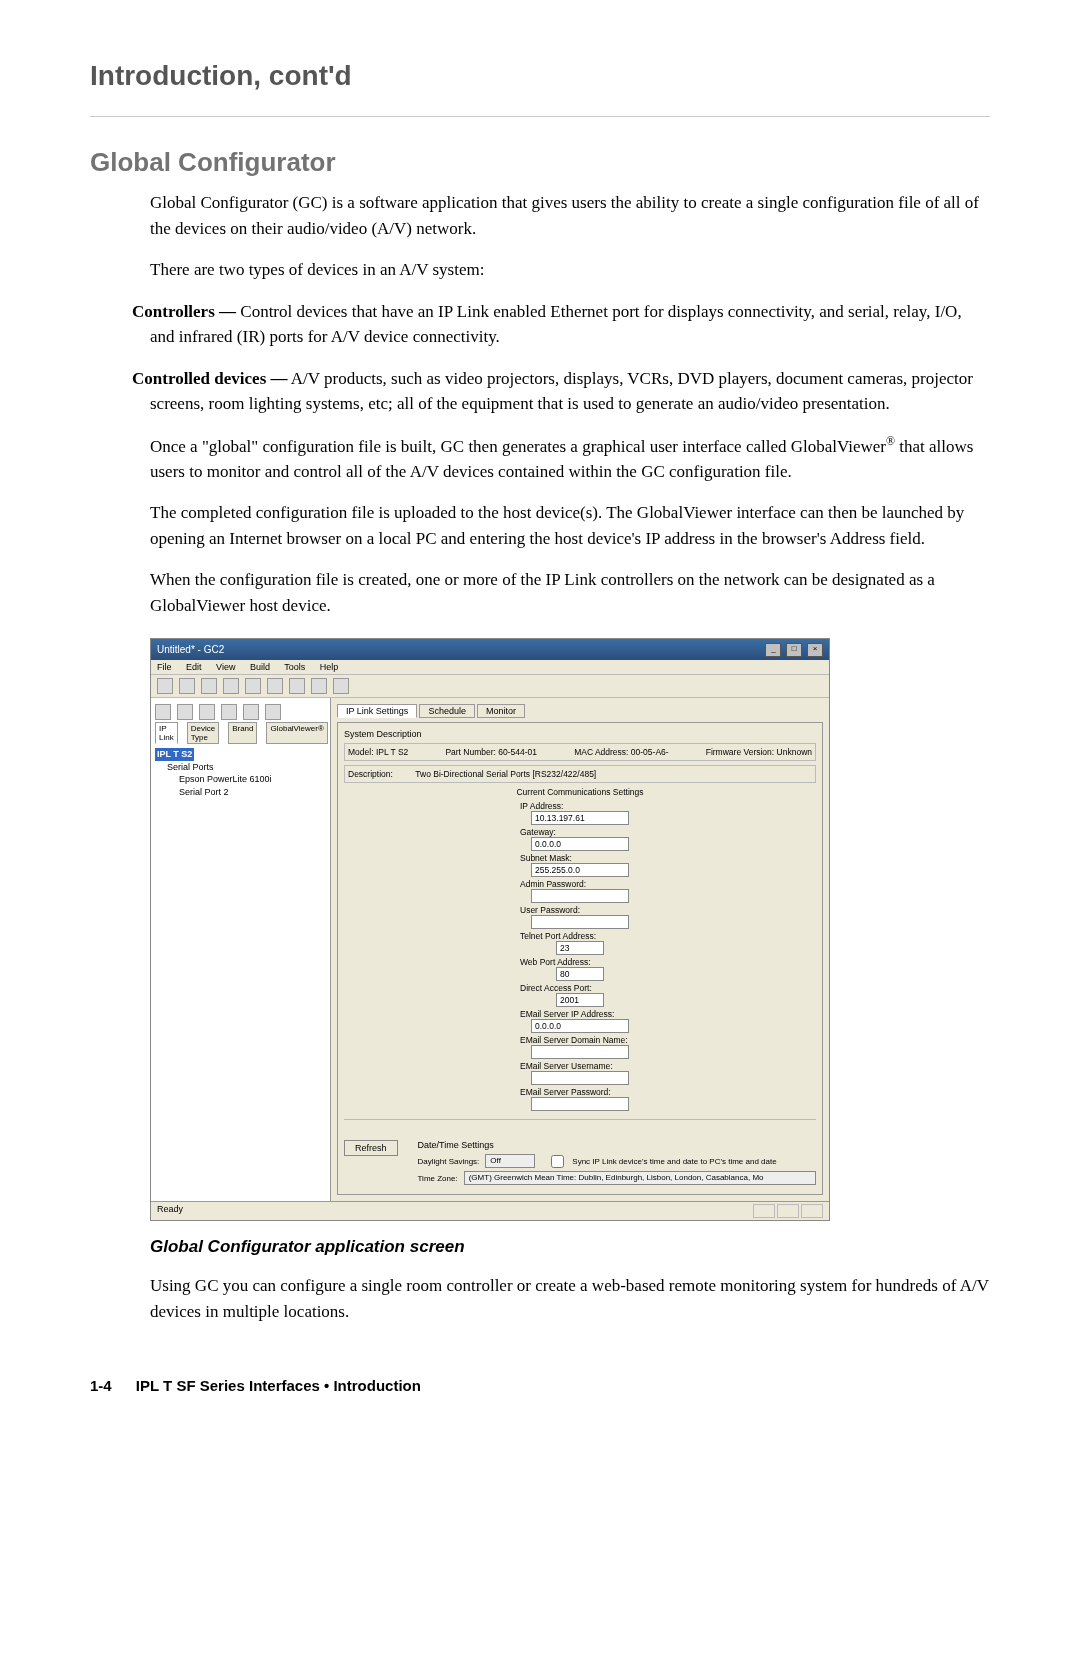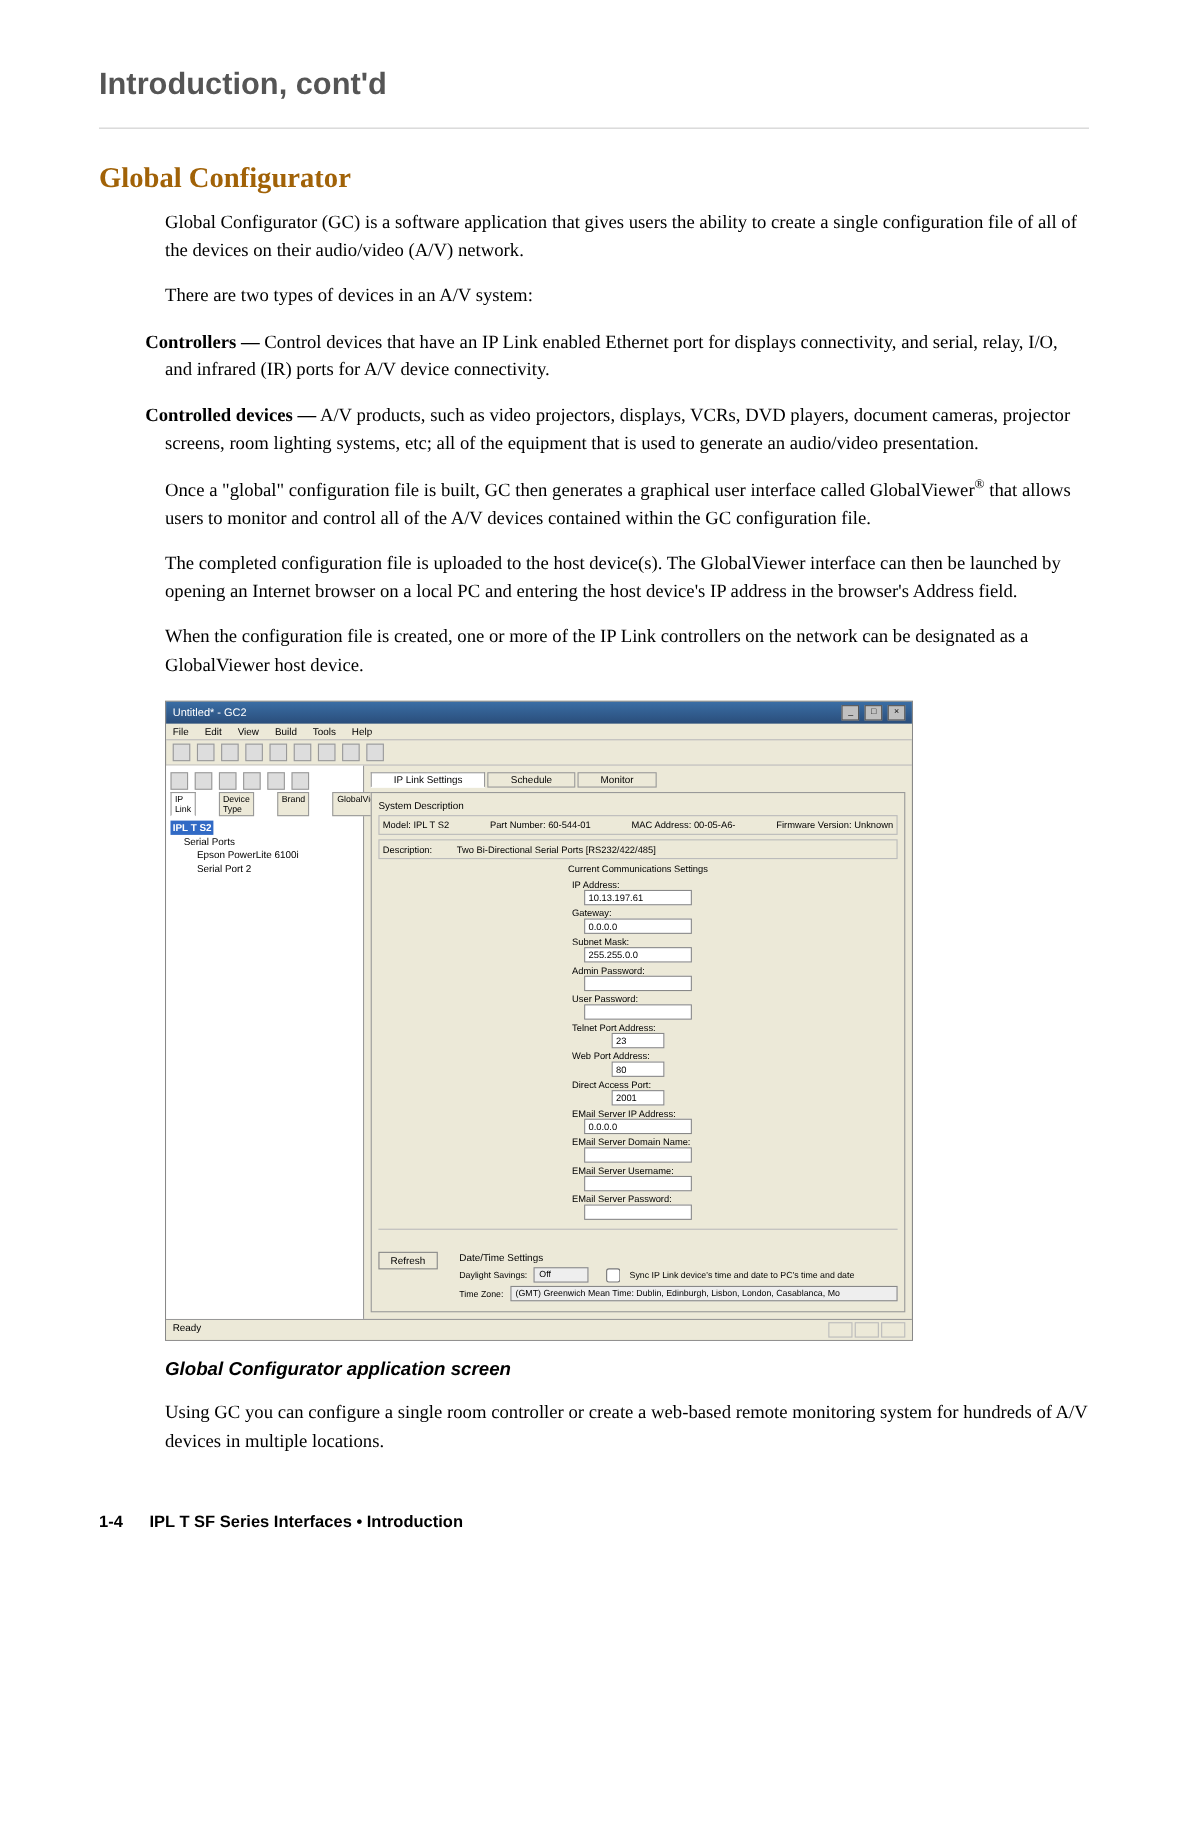--- a/index.html
+++ b/index.html
@@ -13,24 +13,24 @@
     .chapter-title {
       font-family: Arial, Helvetica, sans-serif;
       font-size: 28px;
       font-weight: bold;
       color: #555;
       margin-bottom: 30px;
       border-bottom: 1px solid #ccc;
       padding-bottom: 24px;
     }
     .section-title {
-      font-family: Liberation Serif, serif;
+      font-family: Liberation Sans, sans-serif;
       font-size: 26px;
       font-weight: bold;
-      color: #a16207;
+      color: #737373;
       margin-bottom: 12px;
     }
     .content-block {
       margin-left: 60px;
       font-size: 17px;
       line-height: 1.5;
     }
     .content-block p {
       margin: 0 0 16px 0;
     }
@@ -117,21 +117,21 @@
     }
     .ss-left {
       width: 180px;
       border-right: 1px solid #999;
       background: #fff;
       padding: 4px;
       box-sizing: border-box;
     }
     .ss-left-tabs {
       display: flex;
-      gap: 21px;
+      gap: 9px;
       font-size: 8px;
       margin-bottom: 4px;
     }
     .ss-left-tabs span {
       border: 1px solid #999;
       padding: 1px 3px;
       background: #ece9d8;
     }
     .ss-left-tabs span.active { background: #fff; border-bottom-color: #fff; }
     .ss-tree { font-size: 9px; line-height: 1.4; }
@@ -144,21 +144,21 @@
       box-sizing: border-box;
     }
     .ss-right-tabs {
       display: flex;
       gap: 2px;
       font-size: 9px;
       margin-bottom: 4px;
     }
     .ss-right-tabs span {
       border: 1px solid #999;
-      padding: 1px 20px;
+      padding: 1px 8px;
       background: #ece9d8;
     }
     .ss-right-tabs span.active { background: #fff; border-bottom-color: #fff; }
     .ss-panel {
       border: 1px solid #999;
       padding: 6px;
       background: #ece9d8;
     }
     .ss-fieldset-title { font-size: 9px; margin-bottom: 4px; }
     .ss-row { display: flex; margin-bottom: 2px; align-items: center; flex-direction: column; }

